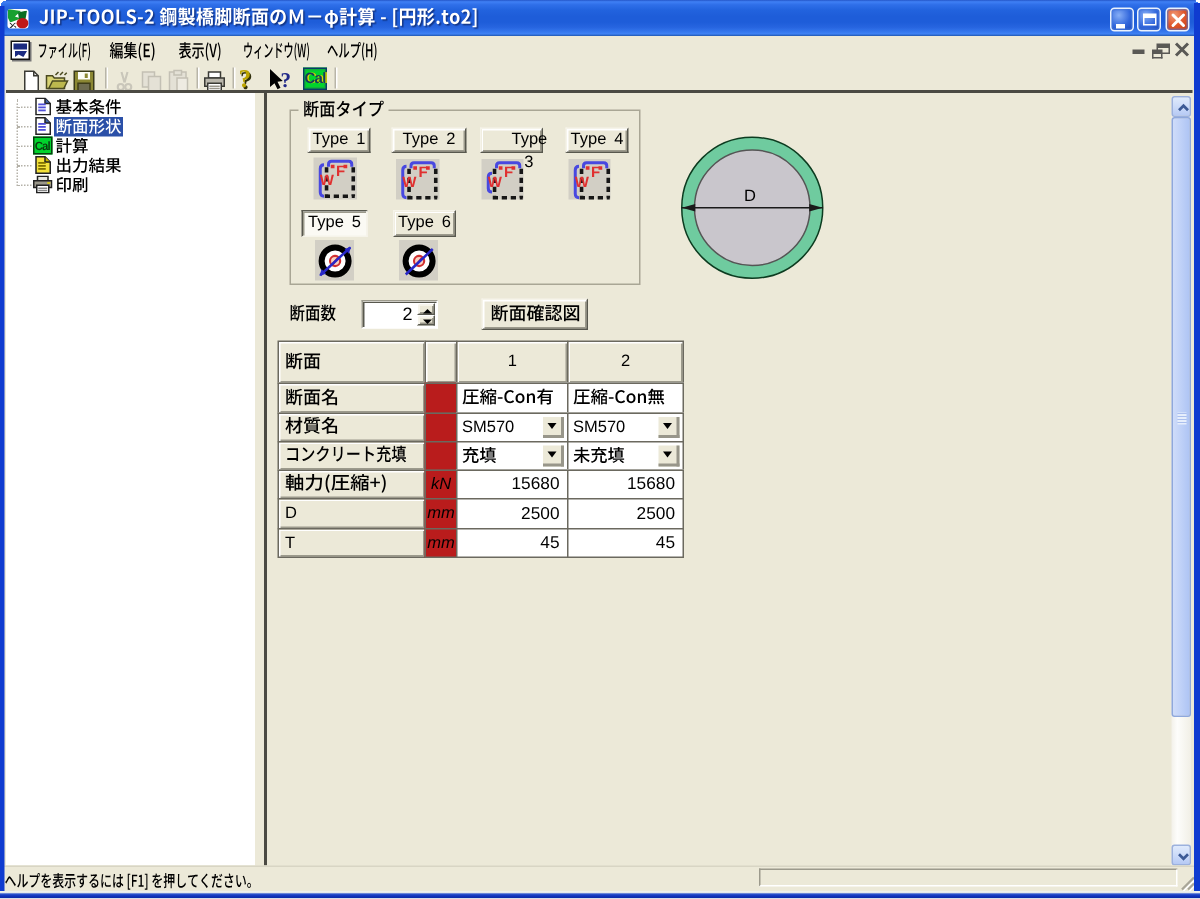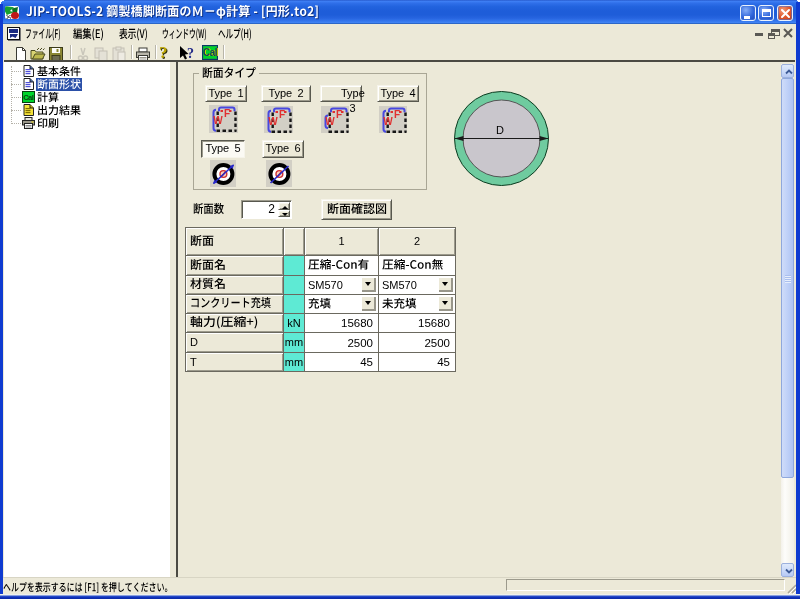--- a/index.html
+++ b/index.html
@@ -31,21 +31,21 @@
 .raised{background:#ECE9D8;border:1px solid;border-color:#fff #58584e #58584e #fff;box-shadow:inset 1px 1px 0 #f6f4ea,inset -1px -1px 0 #9c9a8c;}
 .sunk2{border:1px solid;border-color:#9c9a8c #fff #fff #9c9a8c;box-shadow:inset 1px 1px 0 #58584e;background:#fff;}
 
 #gbox{left:193px;top:73px;width:234px;height:117px;border:1px solid #a9a695;}
 .typebtn{position:absolute;height:17px;background:#ECE9D8;border:1px solid;border-color:#f6f4ea #58584e #58584e #f6f4ea;box-shadow:inset 1px 1px 0 #fff,inset -1px -1px 0 #9c9a8c;font-size:11px;text-align:center;line-height:15px;color:#000;}
 .typebtn.pressed{background:#fbfaf4;border-color:#58584e #f6f4ea #f6f4ea #58584e;box-shadow:inset 1px 1px 0 #9c9a8c;}
 .ticonbox{position:absolute;width:28px;height:28px;background:#d2cfc5;}
 
 .cell{position:absolute;border:1px solid #6b695f;font-size:11px;}
 .cell.hdr{background:#ECE9D8;box-shadow:inset 1px 1px 0 #fff,inset -1px -1px 0 #9c9a8c;}
-.cell.unit{background:#5eead4;}
+.cell.unit{background:#b91c1c;font-style:italic;}
 .cell.val{background:#fff;}
 .num{position:absolute;right:5px;top:3px;font-size:11.5px;color:#000;}
 .ddbtn{position:absolute;right:2px;top:2px;width:14px;height:14px;background:#ECE9D8;border-right:2px solid #98968a;border-bottom:2px solid #98968a;}
 .ddbtn:before{content:"";position:absolute;left:3px;top:4px;border-left:3.5px solid transparent;border-right:3.5px solid transparent;border-top:4px solid #000;}
 
 #sb{left:781px;top:64px;width:13px;height:513px;background:linear-gradient(90deg,#f3f1ea 0%,#fdfdfb 30%,#f1efe6 100%);}
 .sbtn{position:absolute;left:0;width:13px;height:14px;border-radius:2px;border:1px solid #9cb1dd;background:linear-gradient(180deg,#dfeafc 0%,#c8d8f8 60%,#b6c9f4 100%);}
 #sthumb{position:absolute;left:0;top:14px;width:13px;height:400px;border-radius:2px;border:1px solid #8fa8dc;background:linear-gradient(90deg,#cfdcf9 0%,#c2d3f8 40%,#aec4f4 100%);}
 .chev{position:absolute;left:2.5px;width:8px;height:8px;}
 

